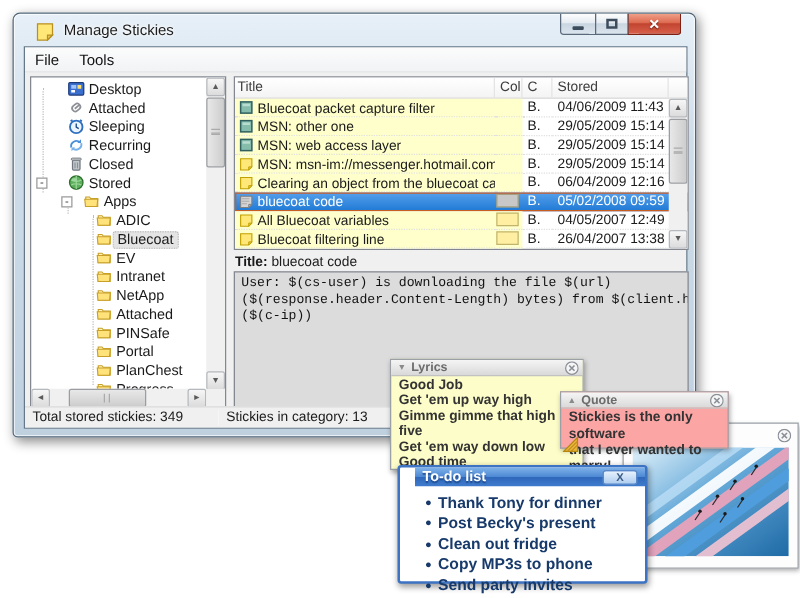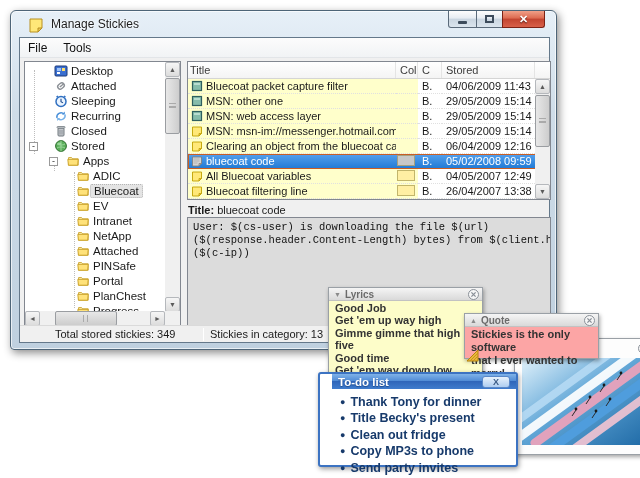--- a/index.html
+++ b/index.html
@@ -89,21 +89,21 @@
   .detail-text { font-family:"Liberation Mono","DejaVu Sans Mono",monospace; font-size:10.5px;
     line-height:13px; padding:3px 5px; color:#111; white-space:pre; }
 
   
   .statusbar { position:absolute; left:0; right:0; bottom:0; height:17px; background:#f0f0f0;
     border-top:1px solid #dadada; display:flex; align-items:center; }
   .status-cell { padding:0 6px; color:#1a1a1a; }
   .status-div { width:1px; height:13px; background:#cfcfcf; border-right:1px solid #fff; }
 
   
-  .sticky { position:absolute; border:1px solid #9aa0a6; box-shadow:1px 2px 4px rgba(0,0,0,.35);margin-left:16px; }
+  .sticky { position:absolute; border:1px solid #9aa0a6; box-shadow:1px 2px 4px rgba(0,0,0,.35); }
   .s-title { height:13px; background:linear-gradient(#f5f5f5,#d9d9d9); border-bottom:1px solid #c2c2c2;
     display:flex; align-items:center; padding:0 3px; }
   .s-tri { font-size:7px; color:#8a8a8a; margin:0 4px 0 2px; }
   .s-name { font-size:10px; font-weight:bold; color:#6b6b6b; flex:1; }
   .s-close { width:11px; height:11px; }
   .s-body { font-size:11px; font-weight:600; color:#333; line-height:12.4px; padding:1px 6px; }
 
   .lyrics { left:312px; top:287px; width:155px; height:89px; background:#fdfdc9; }
   .quote  { left:448px; top:313px; width:135px; height:46px; background:#fca5a5; }
   .quote .s-body { line-height:13px; }
@@ -362,21 +362,21 @@
       <b>Title:</b>
       <span>bluecoat code</span>
     </div>
     <div class="panel detailbox">
       <div class="detail-text" id="detail-text">User: $(cs-user) is downloading the file $(url)
 ($(response.header.Content-Length) bytes) from $(client.host)
 ($(c-ip))</div>
     </div>
 
     <div class="statusbar">
-      <span class="status-cell" style="width:154px;margin-left:29px;">Total stored stickies: 349</span>
+      <span class="status-cell" style="width:154px;">Total stored stickies: 349</span>
       <span class="status-div"></span>
       <span class="status-cell" style="width:145px;">Stickies in category: 13</span>
       <span class="status-div"></span>
     </div>
   </div>
 </div>
 
 <div class="sticky photo">
   <div class="photo-top">
     <span class="s-close">
@@ -429,22 +429,22 @@
       <svg width="11" height="11" viewBox="0 0 11 11">
           <circle cx="5.5" cy="5.5" r="5" fill="#f6f6f6" stroke="#8a9098"></circle>
           <path d="M3.4 3.4l4.2 4.2M7.6 3.4L3.4 7.6" stroke="#8a9098" stroke-width="1.3"></path>
         </svg>
     </span>
   </div>
   <div class="s-body" id="lyrics-body">
       <div>Good Job</div>
       <div>Get 'em up way high</div>
       <div>Gimme gimme that high five</div>
+      <div>Get 'em way down low</div>
       <div>Good time</div>
-      <div>Get 'em way down low</div>
       <div>Gimme gimme that low dough</div>
     </div>
 </div>
 
 <div class="sticky quote">
   <div class="s-title">
     <span class="s-tri">▲</span>
     <span class="s-name">Quote</span>
     <span class="s-close">
       <svg width="11" height="11" viewBox="0 0 11 11">
@@ -465,18 +465,18 @@
   </span>
 </div>
 
 <div class="todo">
   <div class="todo-title">
     <span class="todo-name">To-do list</span>
     <span class="todo-close">X</span>
   </div>
   <div class="todo-body" id="todo-body">
       <div class="todo-item"><span class="bullet">●</span><span>Thank Tony for dinner</span></div>
-      <div class="todo-item"><span class="bullet">●</span><span>Title Becky's present</span></div>
+      <div class="todo-item"><span class="bullet">●</span><span>Post Becky's present</span></div>
       <div class="todo-item"><span class="bullet">●</span><span>Clean out fridge</span></div>
       <div class="todo-item"><span class="bullet">●</span><span>Copy MP3s to phone</span></div>
       <div class="todo-item"><span class="bullet">●</span><span>Send party invites</span></div>
     </div>
 </div>
 
 </body></html>

